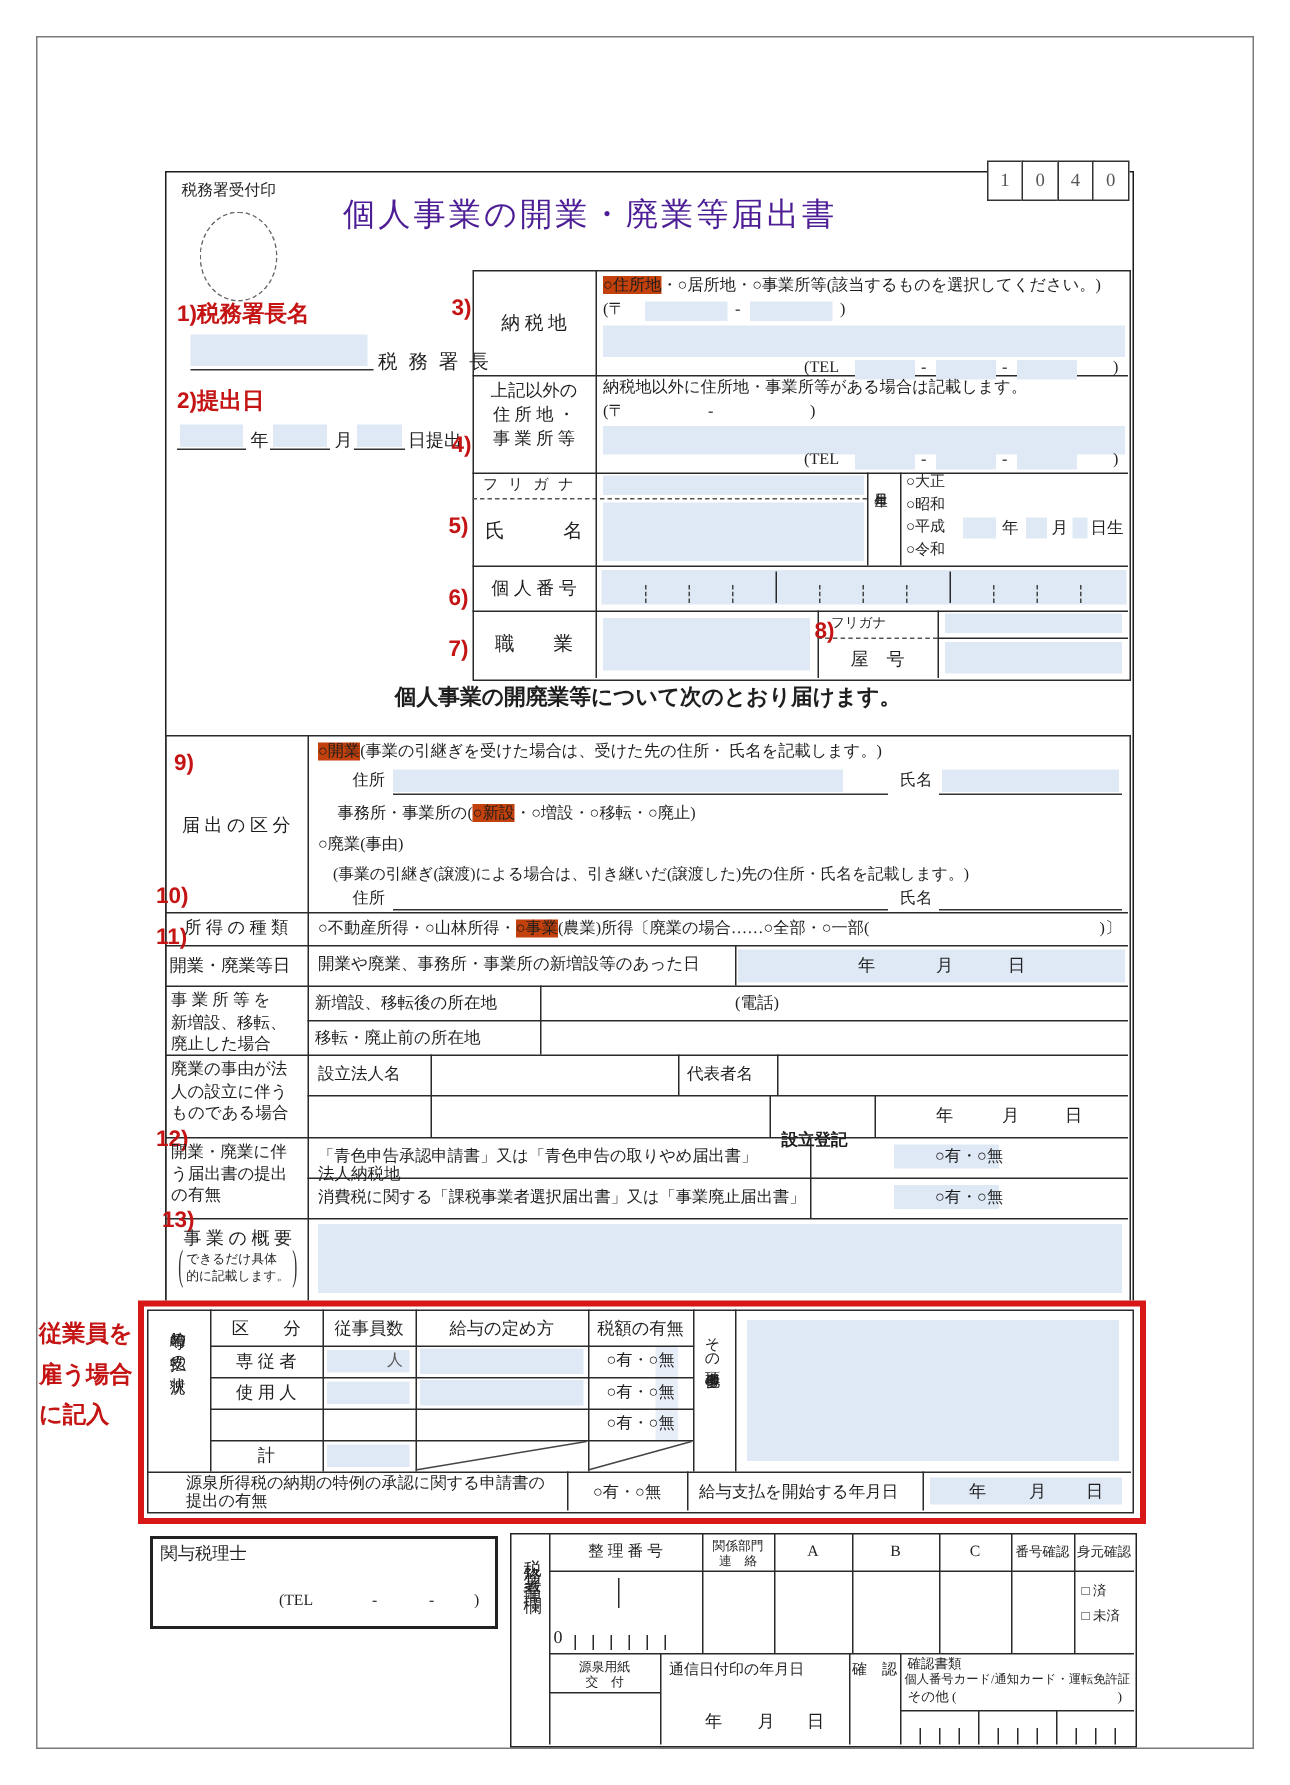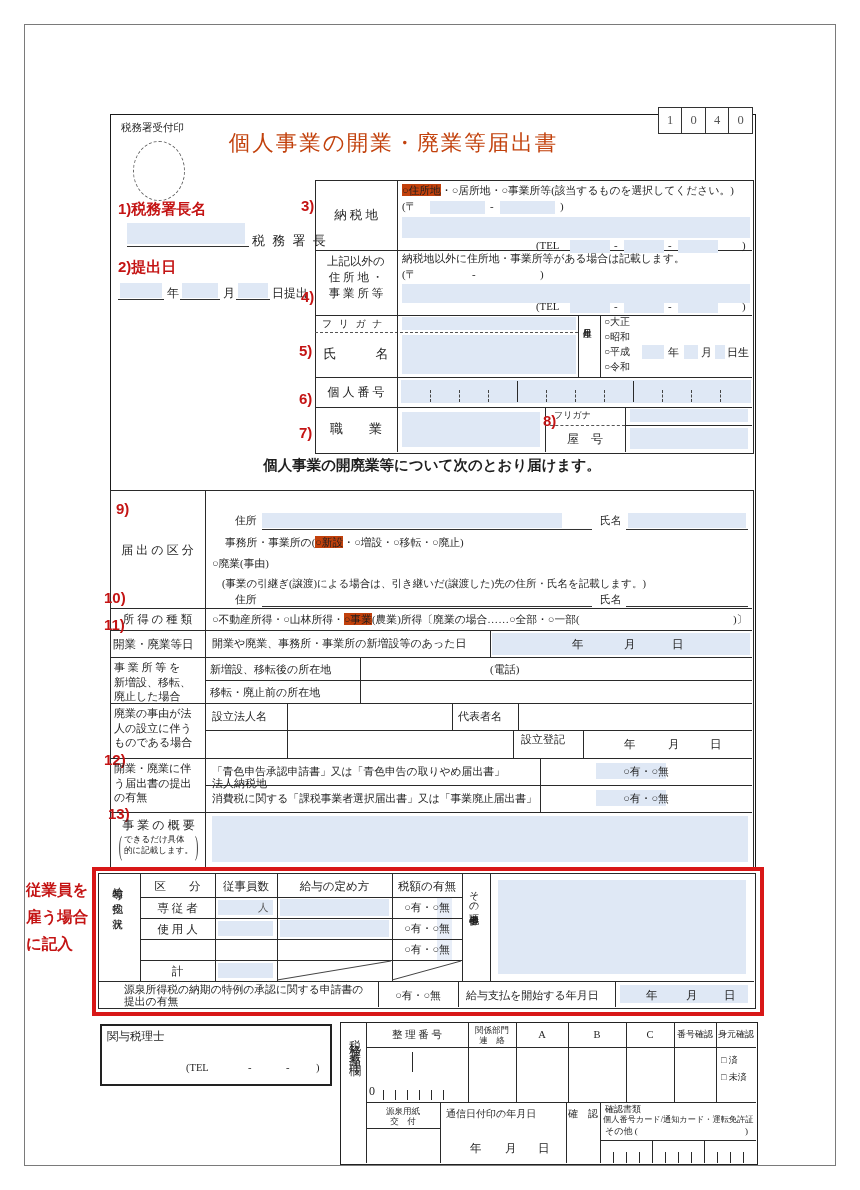--- a/index.html
+++ b/index.html
@@ -38,21 +38,21 @@
   <div class="a" style="left:659px;top:107px;display:flex;">
     <div style="width:23px;height:25px;border:1.5px solid #333;background:#fff;margin-left:-1.5px;display:flex;align-items:center;justify-content:center;font-size:12.5px;color:#555;">1</div>
     <div style="width:23px;height:25px;border:1.5px solid #333;background:#fff;margin-left:-1.5px;display:flex;align-items:center;justify-content:center;font-size:12.5px;color:#555;">0</div>
     <div style="width:23px;height:25px;border:1.5px solid #333;background:#fff;margin-left:-1.5px;display:flex;align-items:center;justify-content:center;font-size:12.5px;color:#555;">4</div>
     <div style="width:23px;height:25px;border:1.5px solid #333;background:#fff;margin-left:-1.5px;display:flex;align-items:center;justify-content:center;font-size:12.5px;color:#555;">0</div>
   </div>
 
   <div class="t t105" style="left:121px;top:121px;">税務署受付印</div>
   <div class="a" style="left:133px;top:141px;width:50px;height:58px;border:1.6px dashed #666;border-radius:50%;"></div>
 
-  <div class="t" style="left:110px;top:130px;width:567px;text-align:center;font-size:21.5px;letter-spacing:2px;color:#c2410c;">個人事業の開業・廃業等届出書</div>
+  <div class="t" style="left:110px;top:130px;width:567px;text-align:center;font-size:21.5px;letter-spacing:2px;color:#4c1d95;">個人事業の開業・廃業等届出書</div>
 
   <div class="rn" style="left:118px;top:200px;">1)税務署長名</div>
   <div class="f" style="left:127px;top:223px;width:118px;height:21px;"></div>
   <div class="hln" style="left:127px;top:246px;width:122px;background:#333;"></div>
   <div class="t t13" style="left:252px;top:233px;letter-spacing:2px;">税 務 署 長</div>
 
   <div class="rn" style="left:118px;top:258px;">2)提出日</div>
   <div class="f" style="left:120px;top:283px;width:42px;height:15px;"></div>
   <div class="hln" style="left:118px;top:299px;width:46px;background:#333;"></div>
   <div class="t t12" style="left:167px;top:286px;">年</div>
@@ -175,20 +175,21 @@
   <div class="vln" style="left:583px;top:730px;height:28px;"></div>
   <div class="vln" style="left:540px;top:758px;height:54px;"></div>
 
   <div class="rn" style="left:116px;top:500px;">9)</div>
   <div class="rn" style="left:104px;top:589px;">10)</div>
   <div class="rn" style="left:104px;top:616px;">11)</div>
   <div class="rn" style="left:104px;top:751px;">12)</div>
   <div class="rn" style="left:108px;top:805px;">13)</div>
 
   <div class="t t12 c" style="left:110px;top:543px;width:95px;">届 出 の 区 分</div>
+  <div class="t t108" style="left:212px;top:495px;"><span class="hl">○開業</span><span>(事業の引継ぎを受けた場合は、受けた先の住所・ 氏名を記載します。)</span></div>
   <div class="f" style="left:262px;top:513px;width:300px;height:15px;"></div>
   <div class="t t108" style="left:235px;top:514px;">住所</div>
   <div class="hln" style="left:262px;top:529px;width:330px;background:#333;"></div>
   <div class="f" style="left:628px;top:513px;width:118px;height:15px;"></div>
   <div class="t t108" style="left:600px;top:514px;">氏名</div>
   <div class="hln" style="left:626px;top:529px;width:122px;background:#333;"></div>
   <div class="t t108" style="left:225px;top:536px;"><span>事務所・事業所の(</span><span class="hl">○新設</span><span>・○増設・○移転・○廃止)</span></div>
   <div class="t t108" style="left:212px;top:557px;">○廃業(事由)</div>
   <div class="t t105" style="left:222px;top:577px;">(事業の引継ぎ(譲渡)による場合は、引き継いだ(譲渡した)先の住所・氏名を記載します。)</div>
   <div class="t t108" style="left:235px;top:593px;">住所</div>
@@ -213,21 +214,21 @@
   <div class="t" style="left:210px;top:663px;">新増設、移転後の所在地</div>
   <div class="t" style="left:490px;top:663px;">(電話)</div>
   <div class="t" style="left:210px;top:686px;">移転・廃止前の所在地</div>
 
   <div class="t" style="left:114px;top:706px;line-height:14.6px;">廃業の事由が法
 人の設立に伴う
 ものである場合</div>
   <div class="t" style="left:212px;top:710px;">設立法人名</div>
   <div class="t" style="left:458px;top:710px;">代表者名</div>
   <div class="t" style="left:212px;top:737px;margin-top:40px;">法人納税地</div>
-  <div class="t" style="left:521px;top:733px;">設立登記</div>
+  <div class="t" style="left:521px;top:754px;font-weight:bold;">設立登記</div>
   <div class="t t115" style="left:624px;top:737px;">年</div>
   <div class="t t115" style="left:668px;top:737px;">月</div>
   <div class="t t115" style="left:710px;top:737px;">日</div>
 
   <div class="t" style="left:114px;top:761px;line-height:14.6px;">開業・廃業に伴
 う届出書の提出
 の有無</div>
   <div class="t t108" style="left:212px;top:765px;">「青色申告承認申請書」又は「青色申告の取りやめ届出書」</div>
   <div class="f" style="left:596px;top:763px;width:70px;height:16px;"></div>
   <div class="t t108 c" style="left:540px;top:765px;width:212px;">○有・○無</div>

